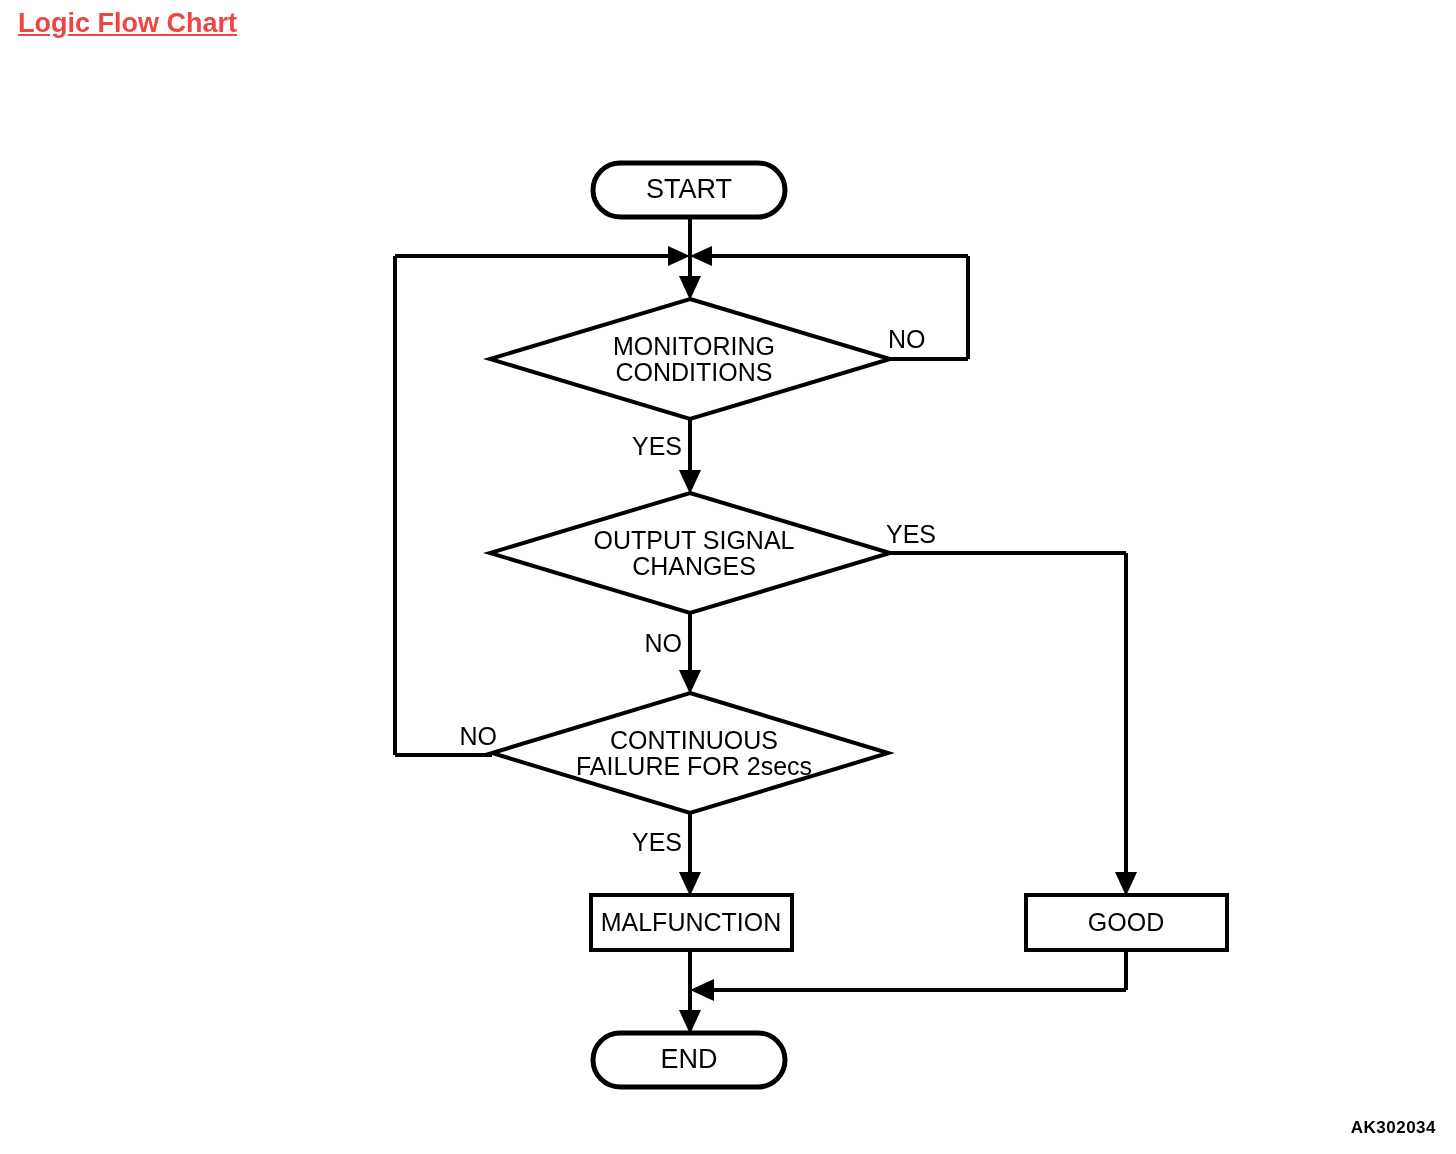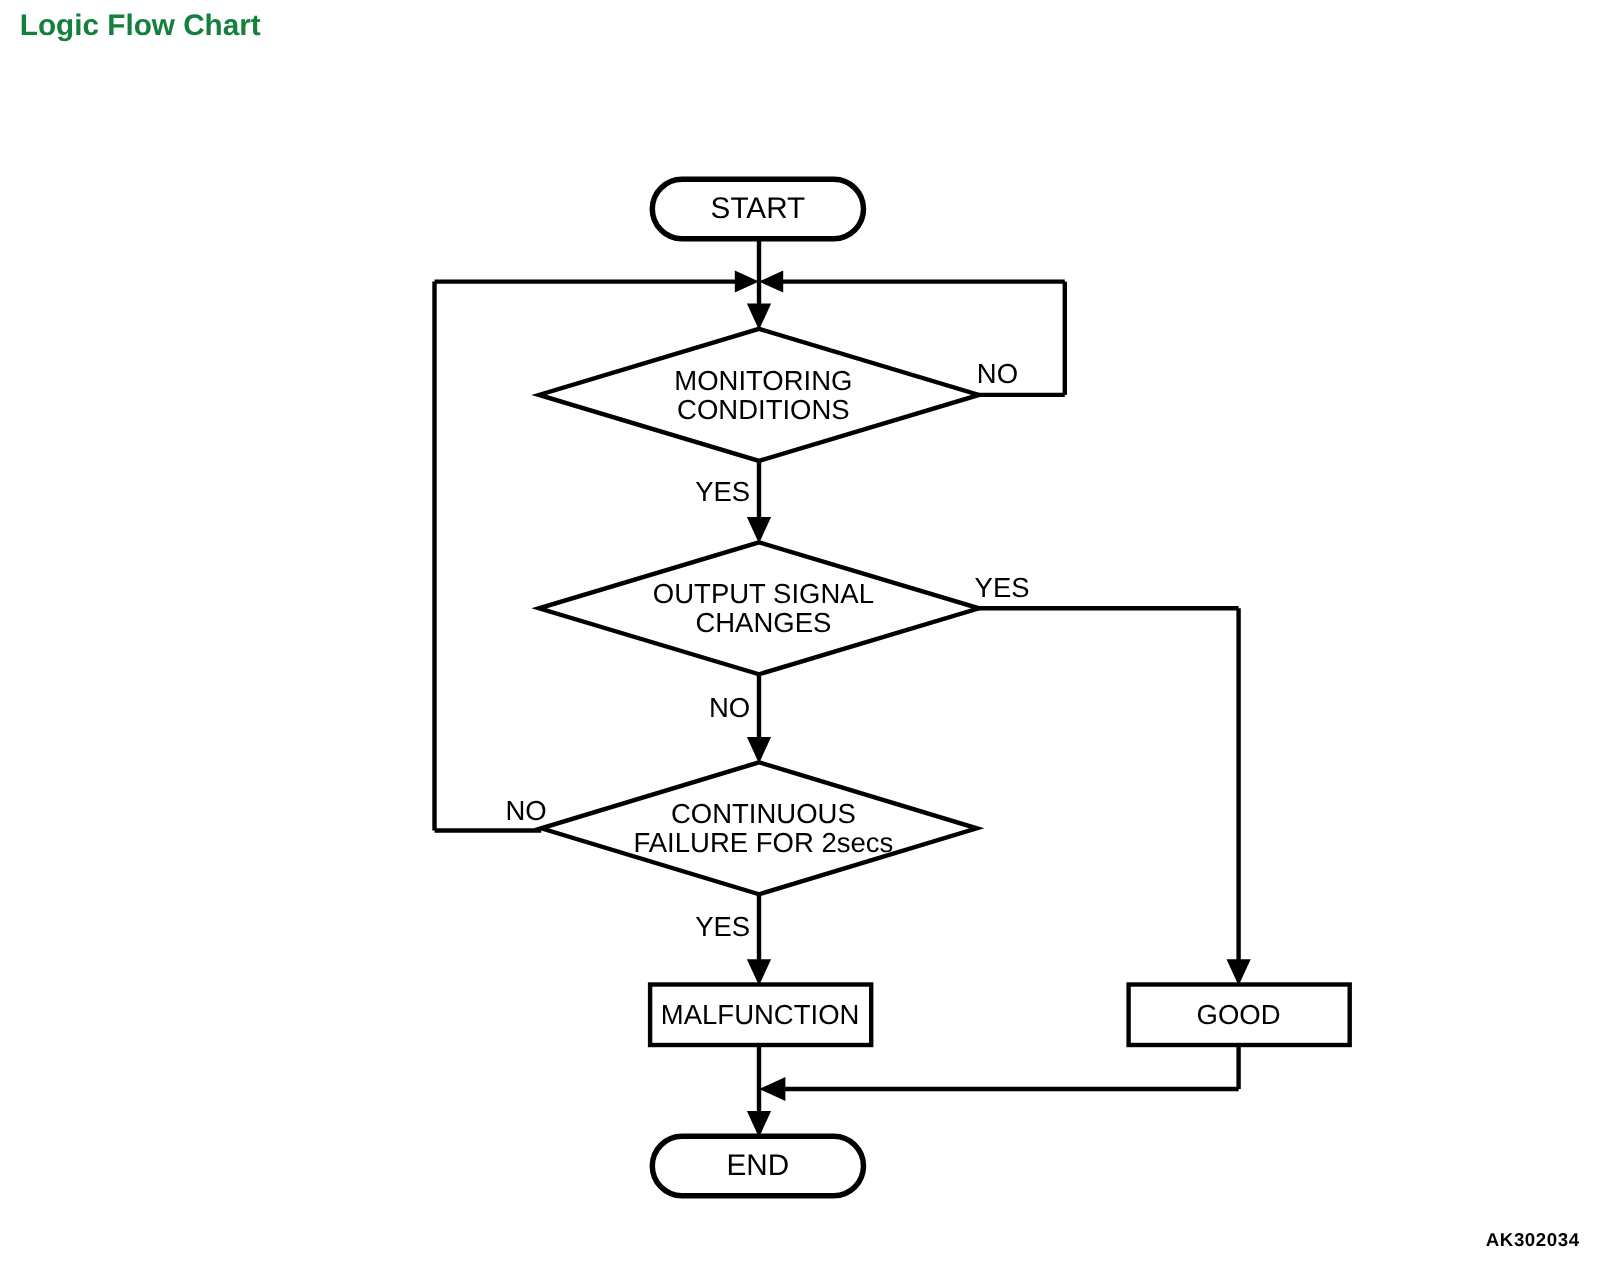--- a/index.html
+++ b/index.html
@@ -13,23 +13,24 @@
     position: relative;
     font-family: "Liberation Sans", sans-serif;
     overflow: hidden;
   }
   #page-title {
     position: absolute;
     left: 18px;
     top: 8px;
     font-size: 27px;
     font-weight: bold;
-    color: #15803d;
+    color: #ef4444;
     letter-spacing: 0px;
     white-space: pre;
+    text-decoration: underline;
   }
   #ref-code {
     position: absolute;
     right: 20px;
     top: 1118px;
     font-size: 17px;
     font-weight: bold;
     color: #000000;
     letter-spacing: 0.5px;
     white-space: pre;

